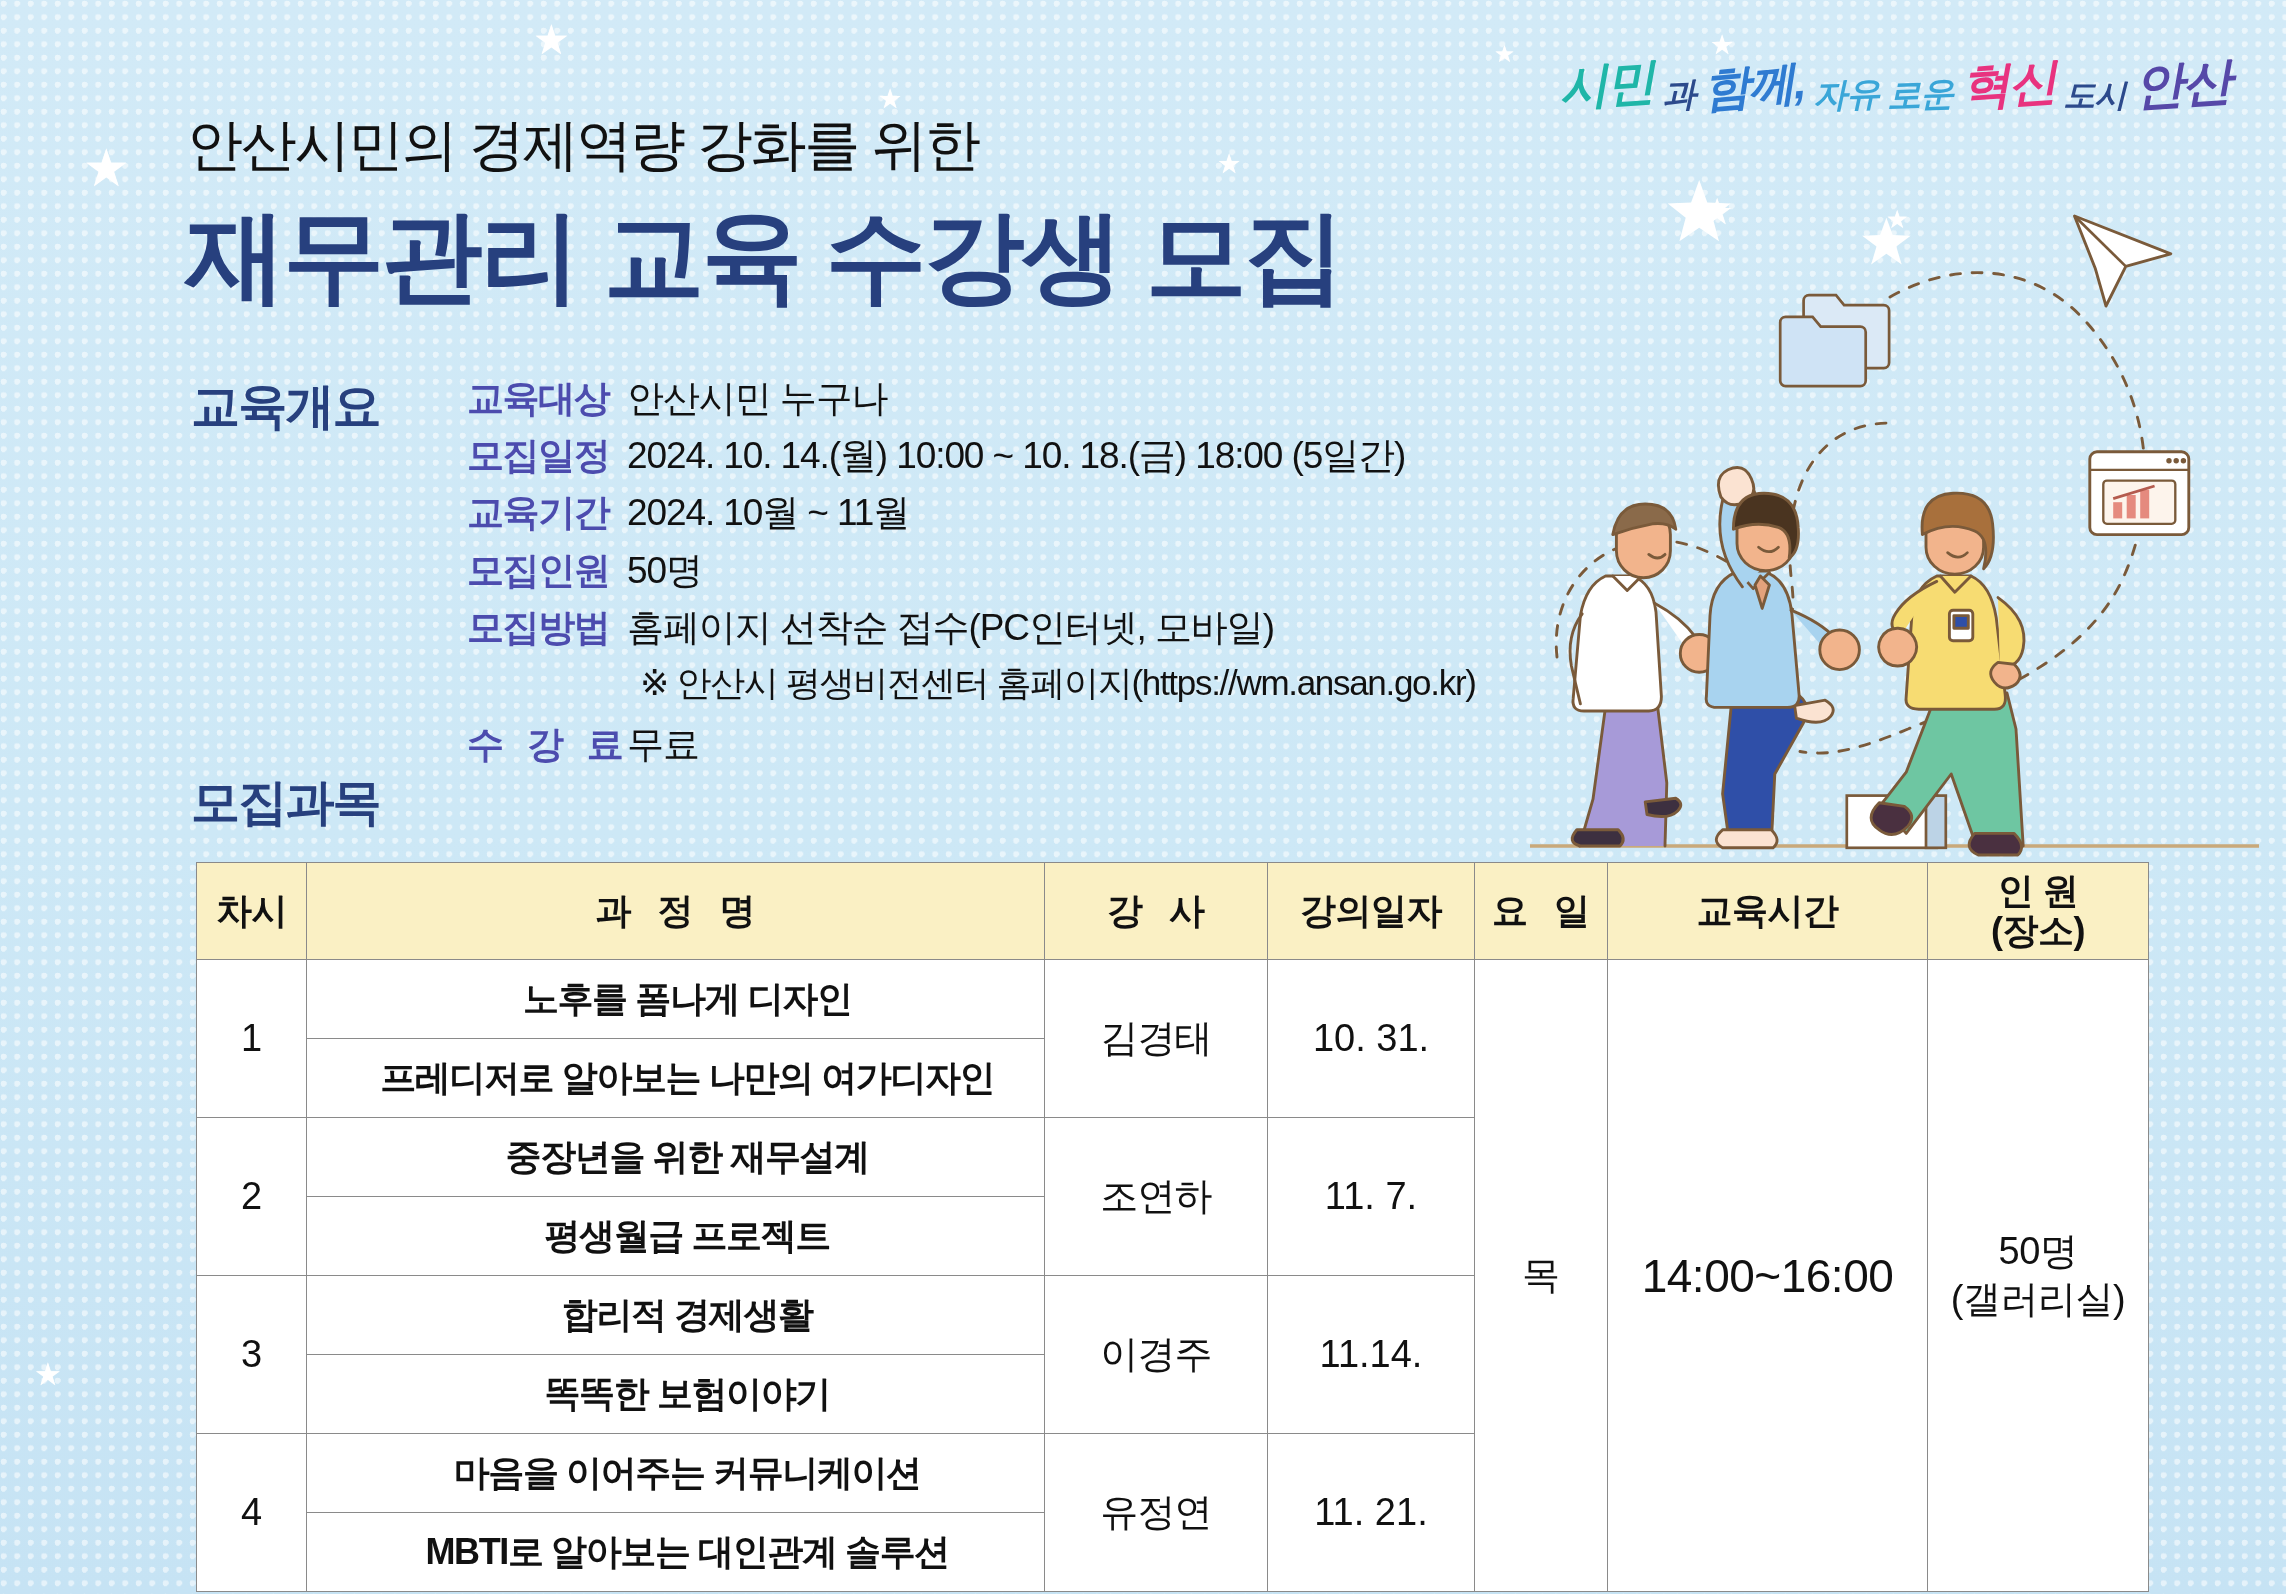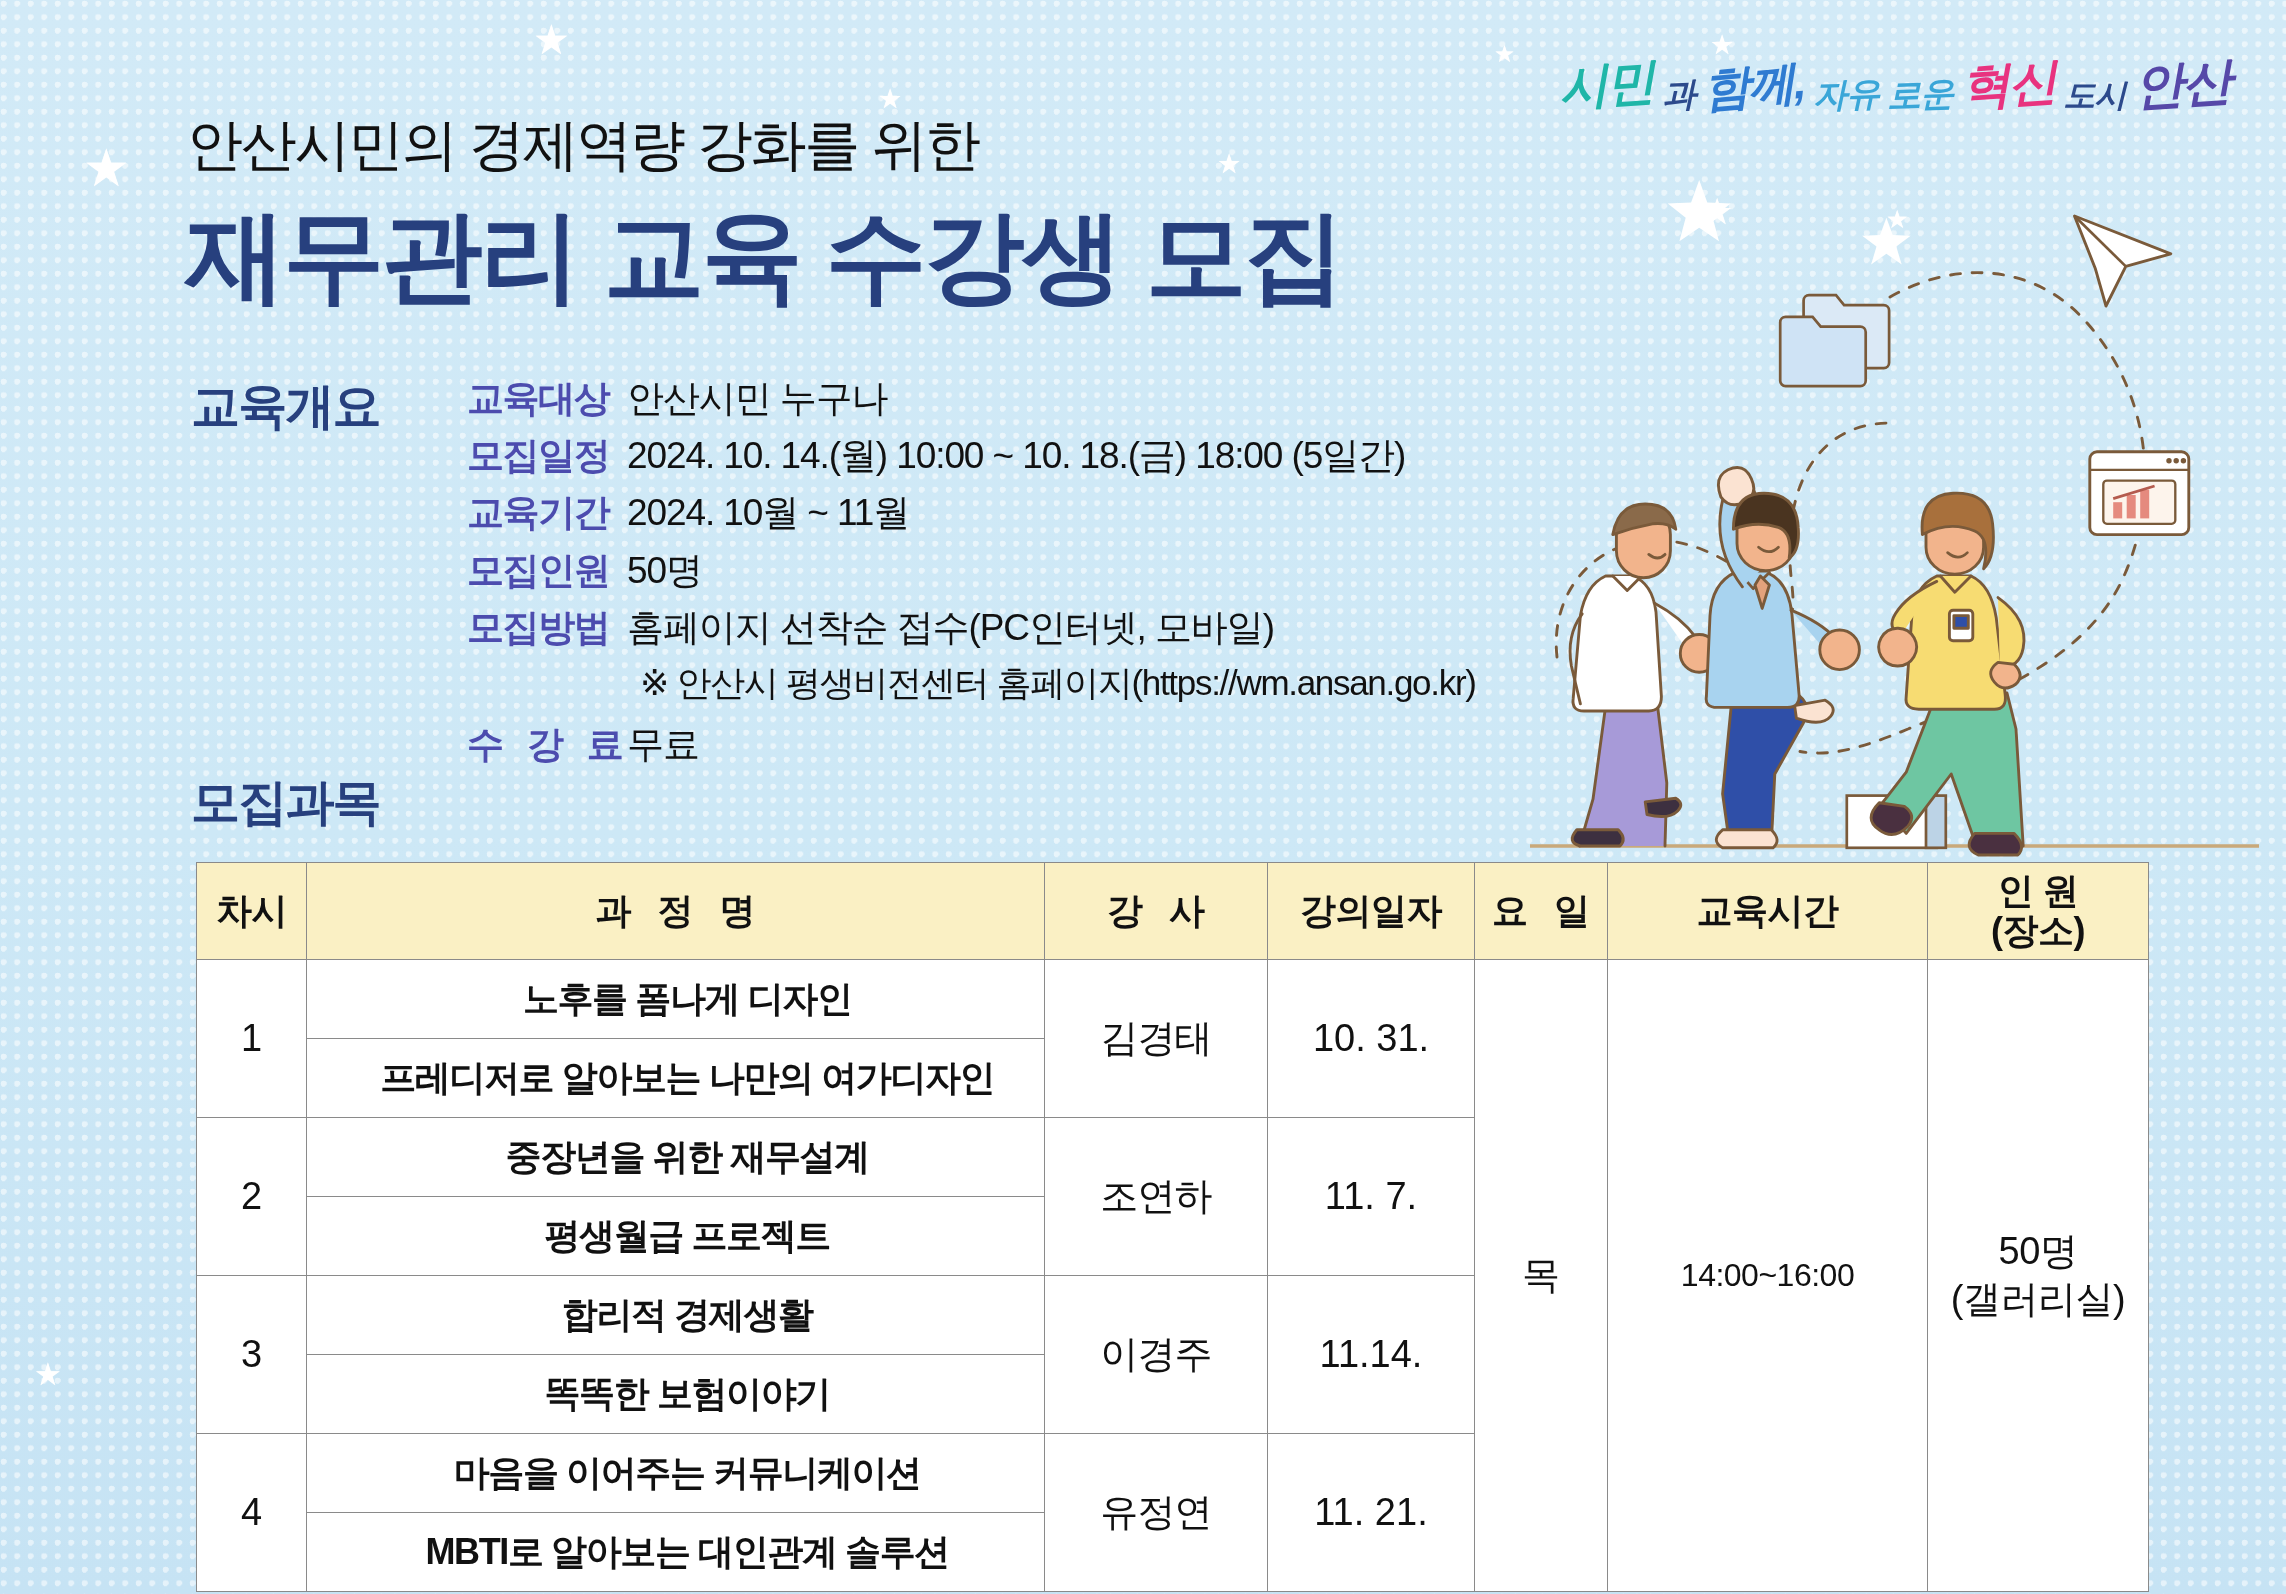--- a/index.html
+++ b/index.html
@@ -183,21 +183,21 @@
     text-align: left;
     padding-left: 23.4px;
     font-size: 36px;
     font-weight: bold;
     letter-spacing: -1.4px;
     height: 79px;
   }
   td.c-teacher { font-size: 38px; letter-spacing: -0.9px; }
   td.c-date    { font-size: 38px; letter-spacing: 0px; }
   td.c-day     { font-size: 38px; }
-  td.c-time    { font-size: 32px; letter-spacing: -0.5px; }
+  td.c-time    { font-size: 46px; letter-spacing: -0.5px; }
   td.c-cap     { font-size: 38px; line-height: 1.25; letter-spacing: -0.5px; }
 </style>
 </head>
 <body>
 
 <div id="poster">
 
   <div id="stars-layer">
       <div class="star" style="left: 83px; top: 142px; font-size: 52px;">★</div>
       <div class="star" style="left: 533px; top: 20px; font-size: 41px;">★</div>

